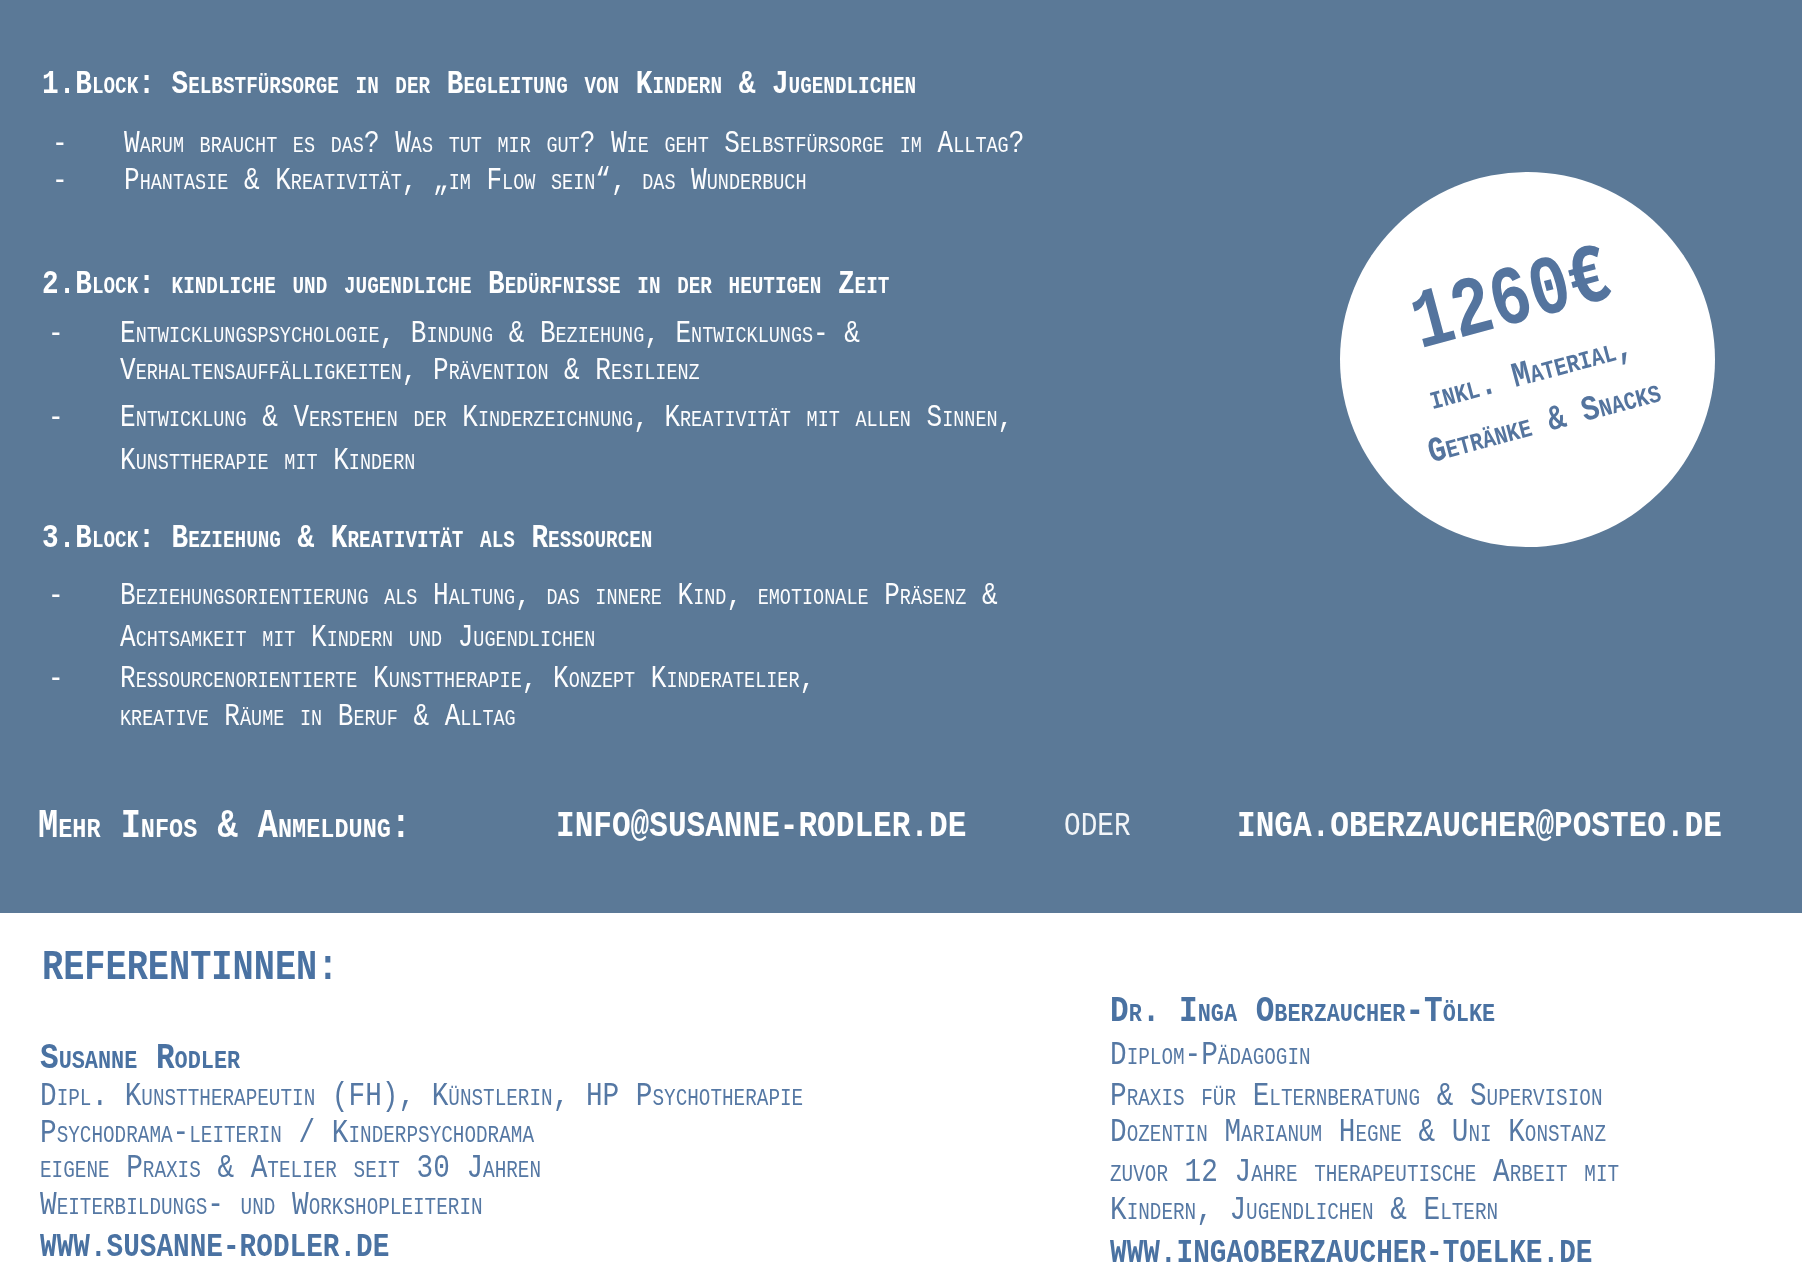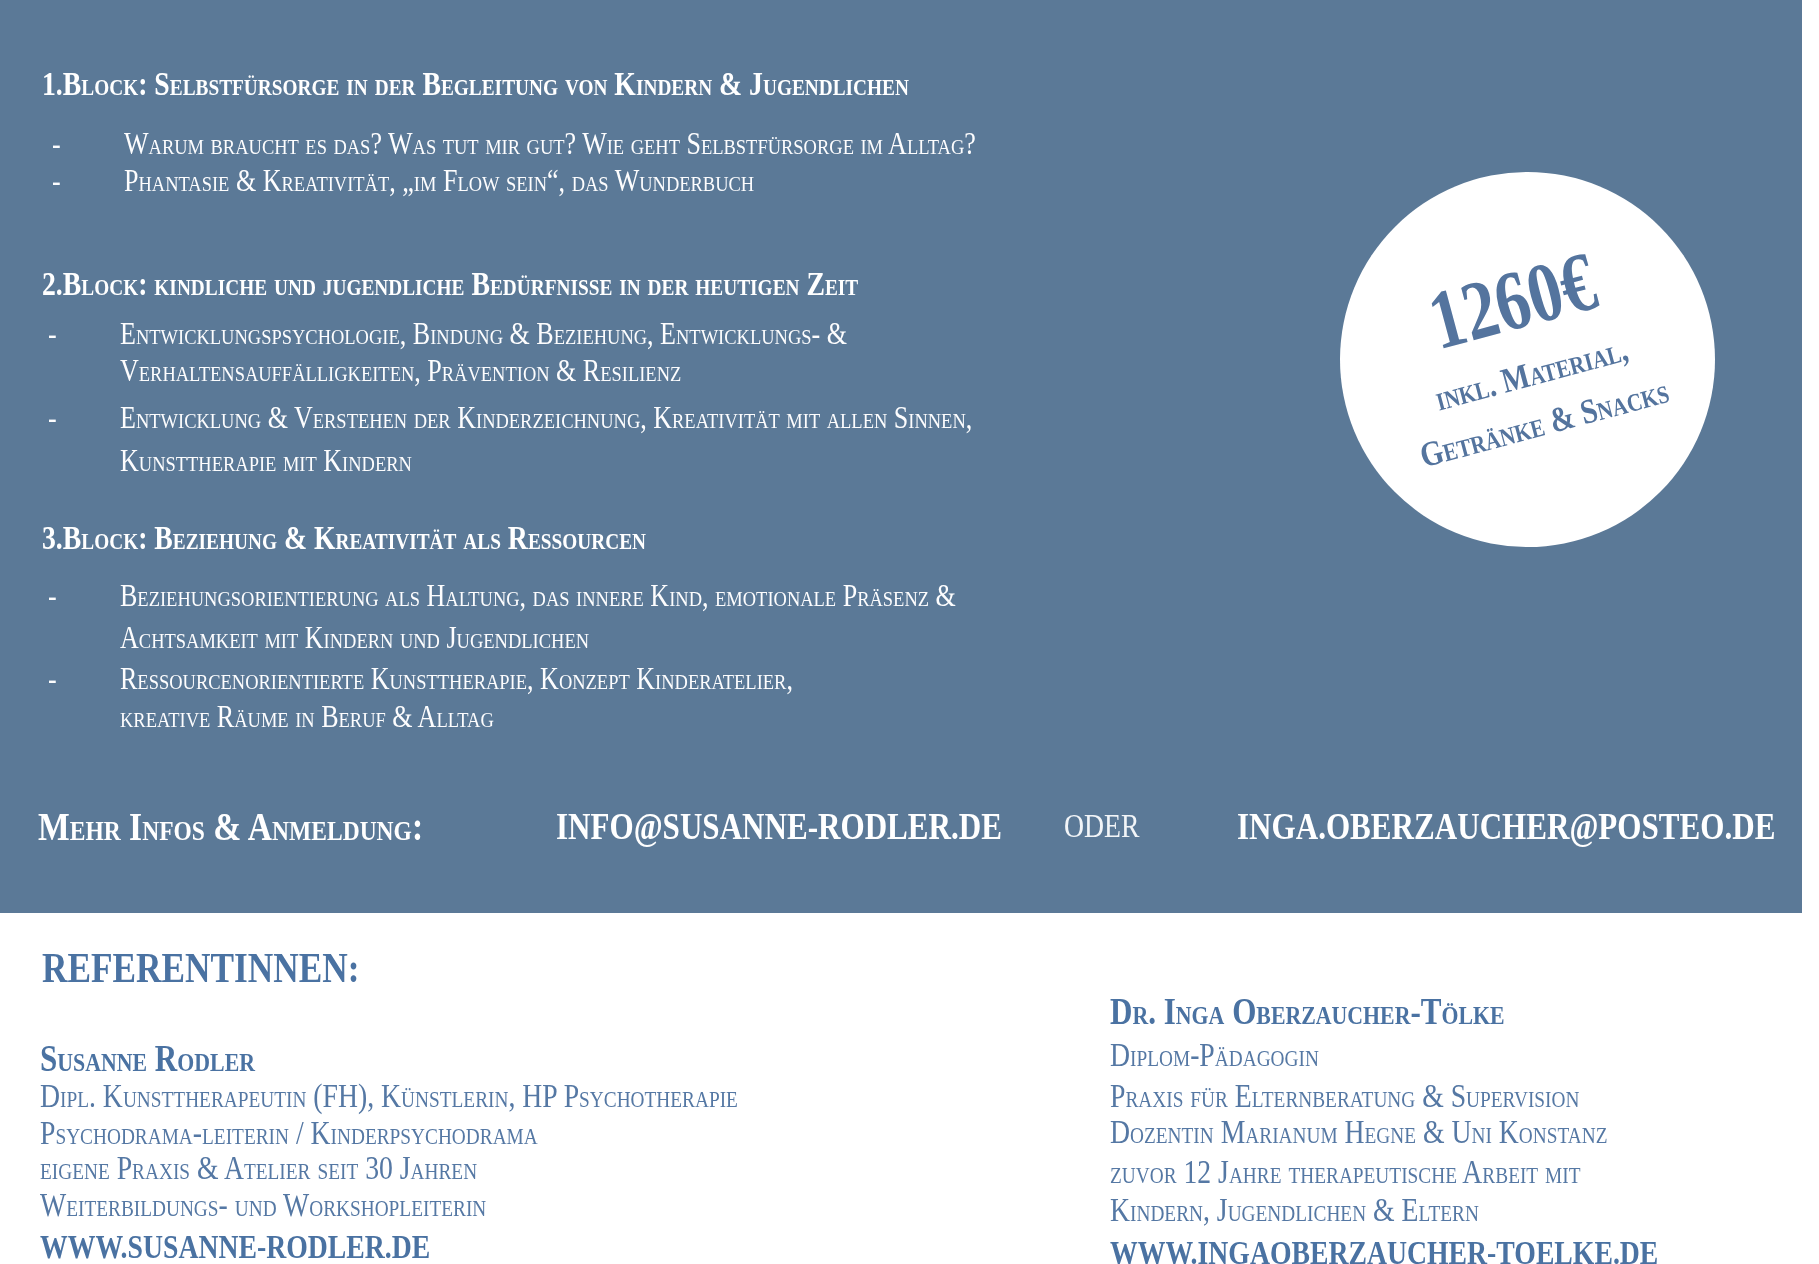--- a/index.html
+++ b/index.html
@@ -1,18 +1,18 @@
 <!DOCTYPE html>
 <html><head>
 <meta charset="utf-8">
 <style>
   html,body{margin:0;padding:0;background:#ffffff;}
   .page{
     position:relative;width:1802px;height:1264px;overflow:hidden;
-    font-family:Liberation Serif, serif;background:#ffffff;
+    font-family:Liberation Mono, monospace;background:#ffffff;
   }
   .blue-panel{position:absolute;left:0;top:0;width:1819px;height:913px;background:#5b7997;}
   .txt{
     position:absolute;white-space:nowrap;line-height:1;
     font-variant:small-caps;transform:scaleX(0.84);transform-origin:0 50%;
   }
   .blocktitle{font-size:33px;font-weight:700;color:#ffffff;}
   .bullet{font-size:31px;color:#fdfdfe;}
   .dash{font-size:31px;color:#fdfdfe;}
   .footer-label{font-size:40px;font-weight:700;color:#ffffff;}

